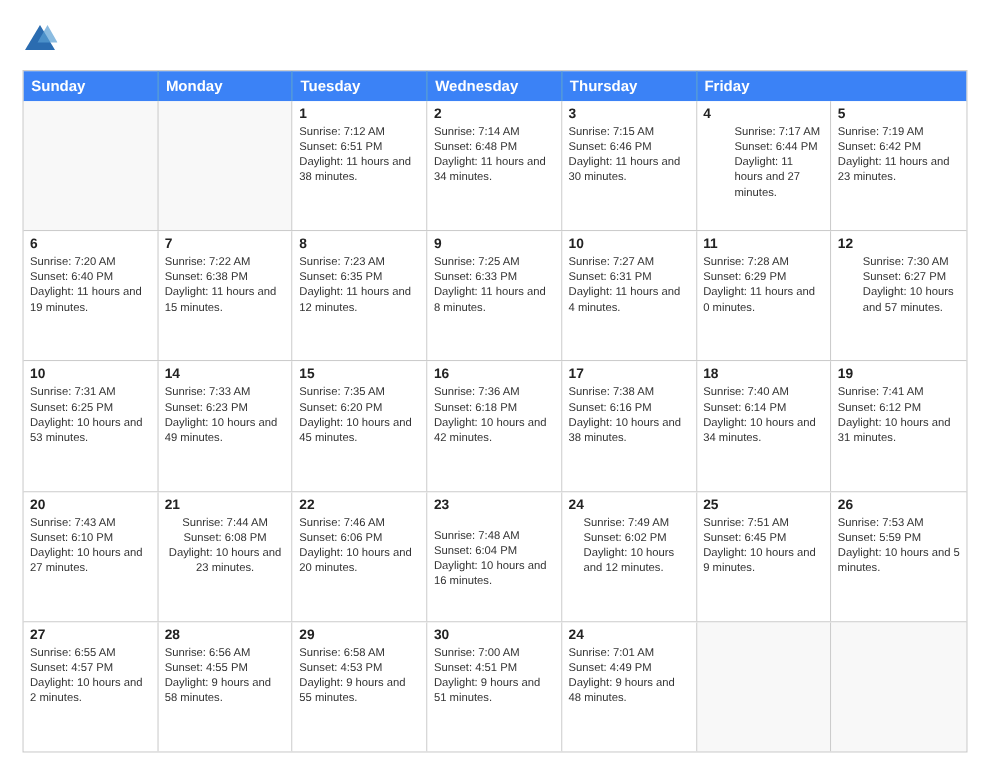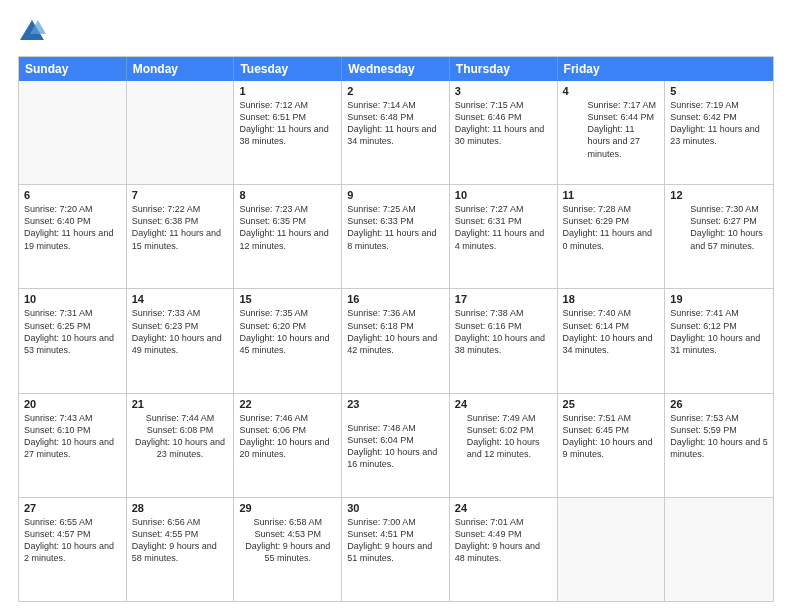--- a/index.html
+++ b/index.html
@@ -321,21 +321,21 @@
 Daylight: 10 hours and 2 minutes.</div>
           </div>
           <div class="cal-cell">
             <span class="day-num">28</span>
             <div class="cell-text" style="white-space: pre-line;">Sunrise: 6:56 AM
 Sunset: 4:55 PM
 Daylight: 9 hours and 58 minutes.</div>
           </div>
           <div class="cal-cell">
             <span class="day-num">29</span>
-            <div class="cell-text" style="white-space: pre-line; text-align: center;">Sunrise: 6:58 AM
+            <div class="cell-text" style="white-space: pre-line;">Sunrise: 6:58 AM
 Sunset: 4:53 PM
 Daylight: 9 hours and 55 minutes.</div>
           </div>
           <div class="cal-cell">
             <span class="day-num">30</span>
             <div class="cell-text" style="white-space: pre-line;">Sunrise: 7:00 AM
 Sunset: 4:51 PM
 Daylight: 9 hours and 51 minutes.</div>
           </div>
           <div class="cal-cell">

